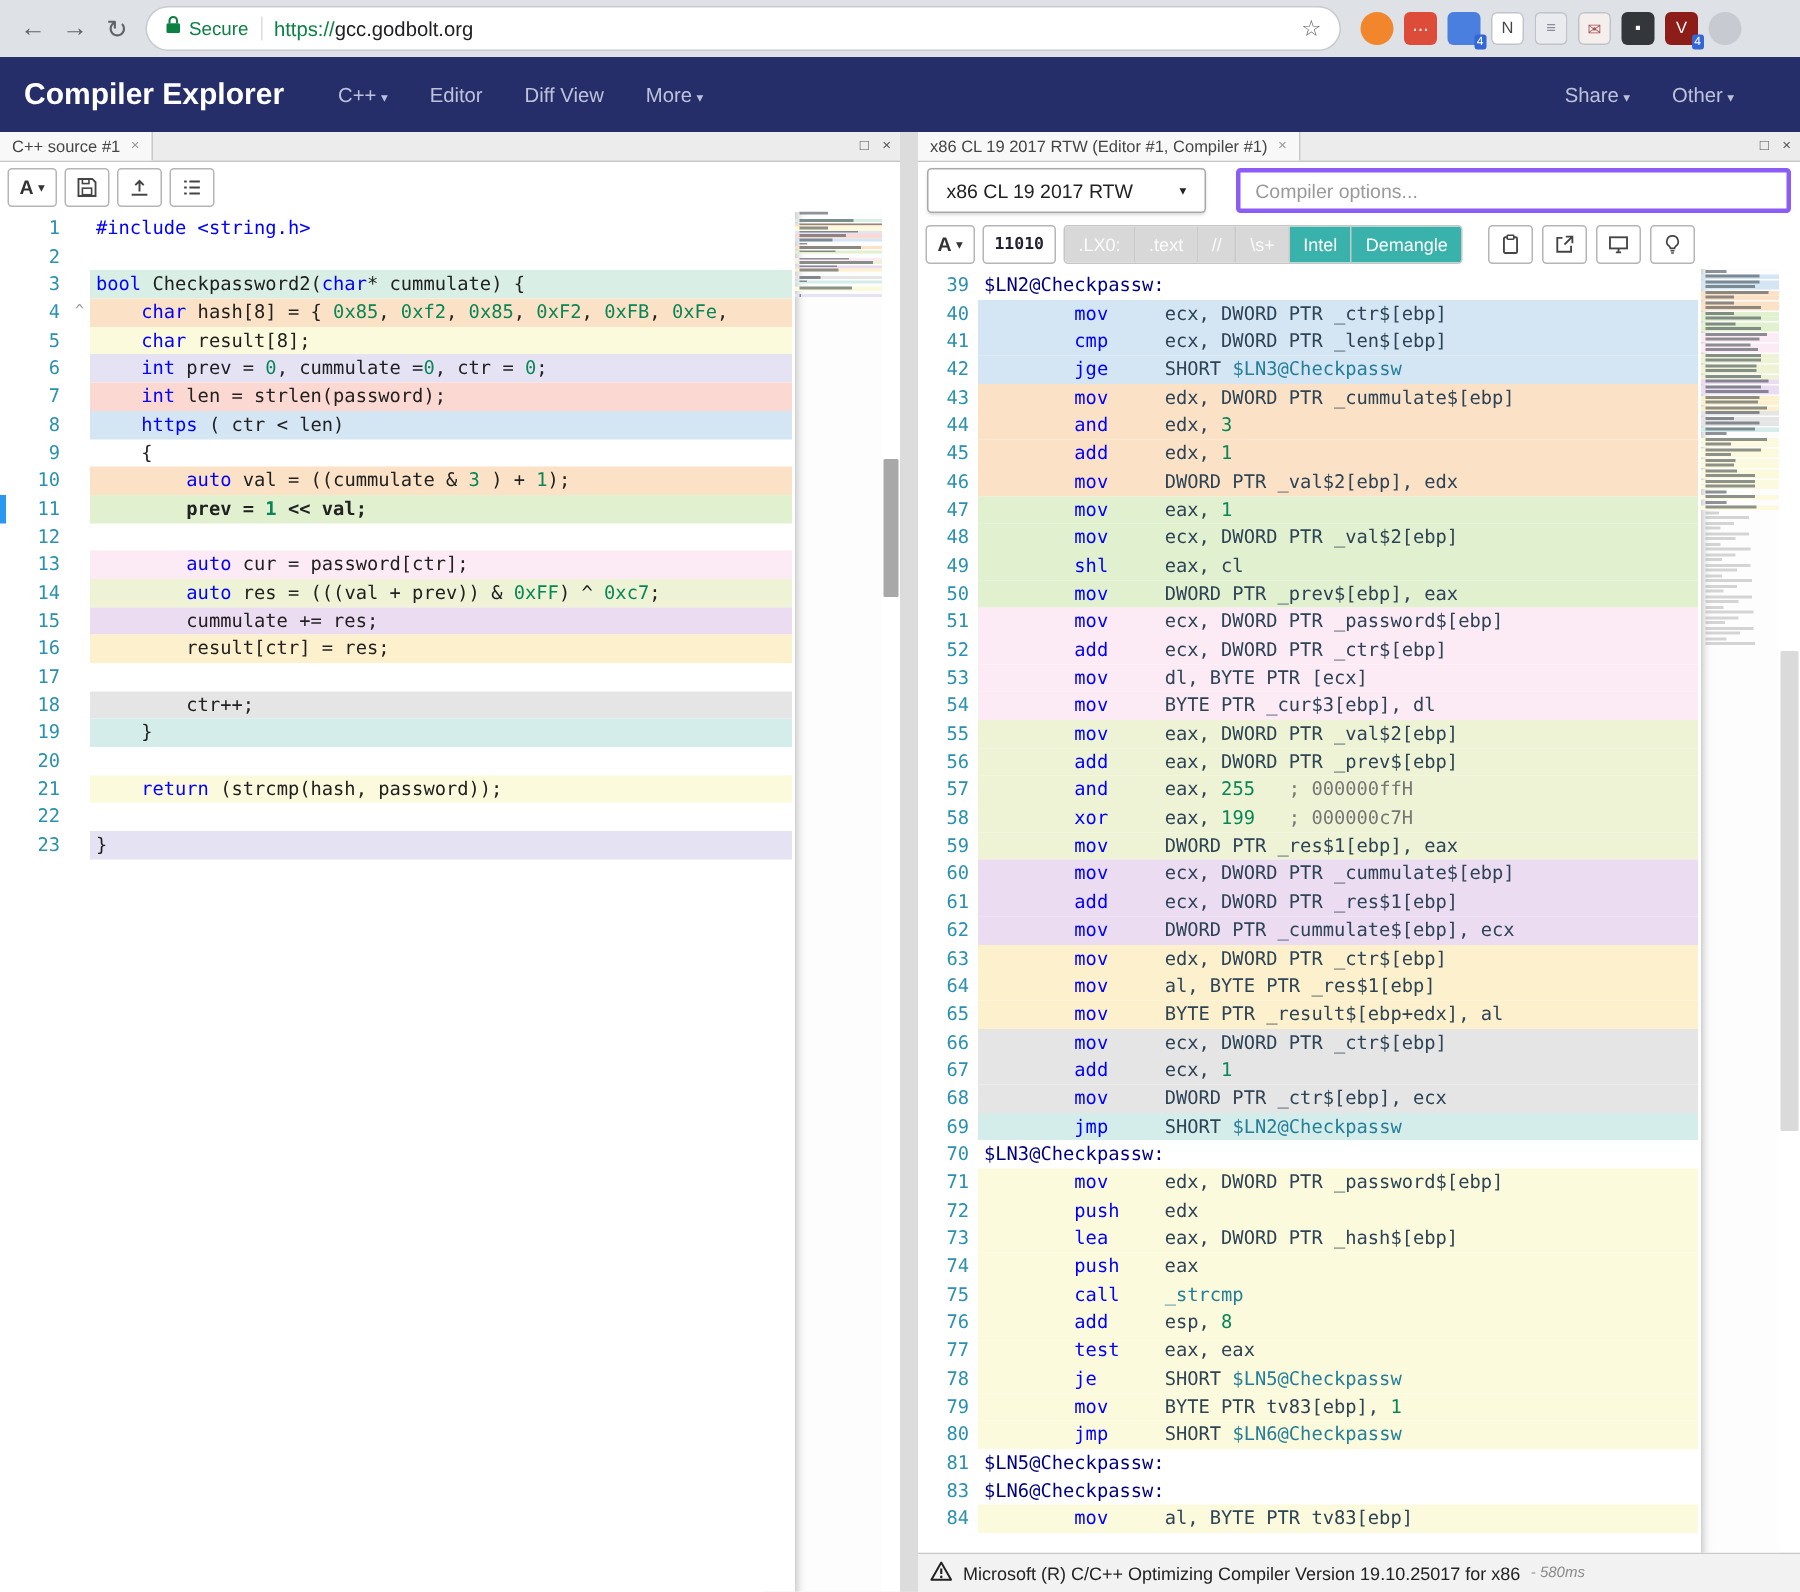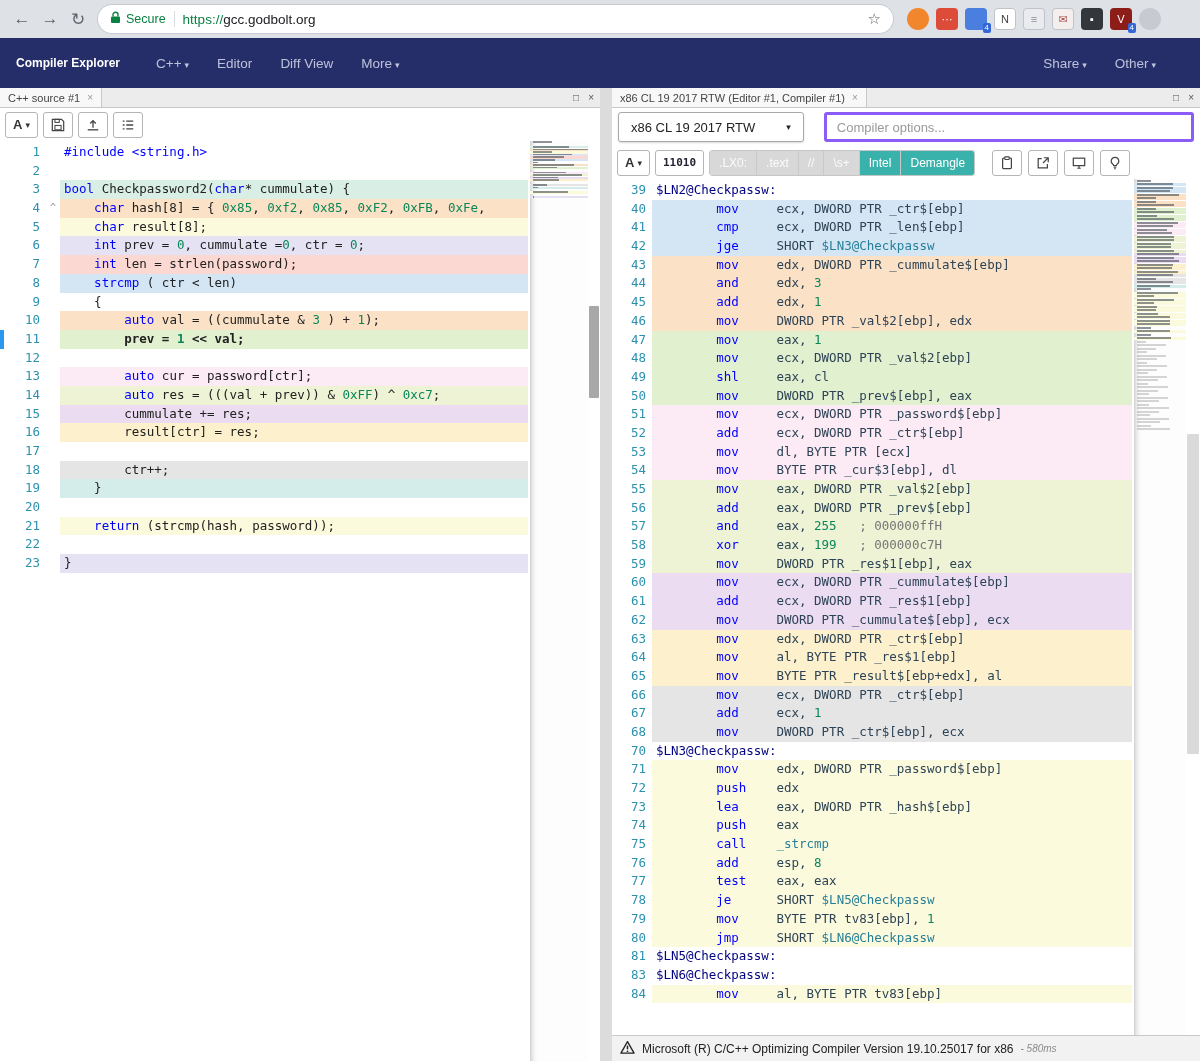--- a/index.html
+++ b/index.html
@@ -19,21 +19,21 @@
   .omni-star { margin-left:auto; color:#5f6368; font-size:15px; }
   .ext-area { display:flex; gap:7px; margin-left:14px; align-items:center; }
   .ext { width:22px; height:22px; border-radius:4px; position:relative; display:flex;
     align-items:center; justify-content:center; font-size:11px; flex:none; }
   .ext.circle { border-radius:50%; }
   .ext .badge { position:absolute; bottom:-3px; right:-4px; background:#3367d6; color:#fff;
     font-size:8px; line-height:10px; padding:0 2px; border-radius:2px; }
 
   
   .navbar { height:50px; background:#262e6a; display:flex; align-items:center; padding:0 16px; }
-  .brand { color:#fff; font-size:12px; font-weight:bold; margin-right:36px; }
+  .brand { color:#fff; font-size:20px; font-weight:bold; margin-right:36px; }
   .nav-item { color:#bdc2da; font-size:13.5px; margin-right:28px; white-space:nowrap; }
   .nav-right { margin-left:auto; display:flex; }
   .caret { font-size:9px; margin-left:3px; }
 
   
   .workspace { position:absolute; top:88px; left:0; right:0; bottom:0; display:flex; background:#dcdcdc; }
   .pane { background:#fff; display:flex; flex-direction:column; position:relative; }
   .pane-left { width:600px; }
   .splitter { width:12px; background:#dcdcdc; flex:none; }
   .pane-right { flex:1; }
@@ -233,21 +233,21 @@
     </div>
     <div class="editor">
       <div class="code-lines" id="src-code">
           <div class="row"><span class="ln">1</span><span class="fold"></span><span class="code"><span class="tk-k">#include &lt;string.h&gt;</span></span></div>
           <div class="row"><span class="ln">2</span><span class="fold"></span><span class="code"></span></div>
           <div class="row"><span class="ln">3</span><span class="fold"></span><span class="code bg-mint"><span class="tk-k">bool</span><span class="tk-p"> Checkpassword2(</span><span class="tk-k">char</span><span class="tk-p">* cummulate) {</span></span></div>
           <div class="row"><span class="ln">4</span><span class="fold">^</span><span class="code bg-orange"><span class="tk-p">    </span><span class="tk-k">char</span><span class="tk-p"> hash[8] = { </span><span class="tk-n">0x85</span><span class="tk-p">, </span><span class="tk-n">0xf2</span><span class="tk-p">, </span><span class="tk-n">0x85</span><span class="tk-p">, </span><span class="tk-n">0xF2</span><span class="tk-p">, </span><span class="tk-n">0xFB</span><span class="tk-p">, </span><span class="tk-n">0xFe</span><span class="tk-p">,</span></span></div>
           <div class="row"><span class="ln">5</span><span class="fold"></span><span class="code bg-pyellow"><span class="tk-p">    </span><span class="tk-k">char</span><span class="tk-p"> result[8];</span></span></div>
           <div class="row"><span class="ln">6</span><span class="fold"></span><span class="code bg-lav"><span class="tk-p">    </span><span class="tk-k">int</span><span class="tk-p"> prev = </span><span class="tk-n">0</span><span class="tk-p">, cummulate =</span><span class="tk-n">0</span><span class="tk-p">, ctr = </span><span class="tk-n">0</span><span class="tk-p">;</span></span></div>
           <div class="row"><span class="ln">7</span><span class="fold"></span><span class="code bg-salmon"><span class="tk-p">    </span><span class="tk-k">int</span><span class="tk-p"> len = strlen(password);</span></span></div>
-          <div class="row"><span class="ln">8</span><span class="fold"></span><span class="code bg-blue"><span class="tk-p">    </span><span class="tk-k">strcmp</span><span class="tk-p"> ( ctr &lt; len)</span></span></div>
+          <div class="row"><span class="ln">8</span><span class="fold"></span><span class="code bg-blue"><span class="tk-p">    </span><span class="tk-k">https</span><span class="tk-p"> ( ctr &lt; len)</span></span></div>
           <div class="row"><span class="ln">9</span><span class="fold"></span><span class="code"><span class="tk-p">    {</span></span></div>
           <div class="row"><span class="ln">10</span><span class="fold"></span><span class="code bg-orange"><span class="tk-p">        </span><span class="tk-k">auto</span><span class="tk-p"> val = ((cummulate &amp; </span><span class="tk-n">3</span><span class="tk-p"> ) + </span><span class="tk-n">1</span><span class="tk-p">);</span></span></div>
           <div class="row bold-row"><span class="ln mark">11</span><span class="fold"></span><span class="code bg-green"><span class="tk-p">        prev = </span><span class="tk-n">1</span><span class="tk-p"> &lt;&lt; val;</span></span></div>
           <div class="row"><span class="ln">12</span><span class="fold"></span><span class="code"></span></div>
           <div class="row"><span class="ln">13</span><span class="fold"></span><span class="code bg-pink"><span class="tk-p">        </span><span class="tk-k">auto</span><span class="tk-p"> cur = password[ctr];</span></span></div>
           <div class="row"><span class="ln">14</span><span class="fold"></span><span class="code bg-ygreen"><span class="tk-p">        </span><span class="tk-k">auto</span><span class="tk-p"> res = (((val + prev)) &amp; </span><span class="tk-n">0xFF</span><span class="tk-p">) ^ </span><span class="tk-n">0xc7</span><span class="tk-p">;</span></span></div>
           <div class="row"><span class="ln">15</span><span class="fold"></span><span class="code bg-purple"><span class="tk-p">        cummulate += res;</span></span></div>
           <div class="row"><span class="ln">16</span><span class="fold"></span><span class="code bg-cream"><span class="tk-p">        result[ctr] = res;</span></span></div>
           <div class="row"><span class="ln">17</span><span class="fold"></span><span class="code"></span></div>
           <div class="row"><span class="ln">18</span><span class="fold"></span><span class="code bg-yellow"><span class="tk-p">        ctr++;</span></span></div>
@@ -420,20 +420,21 @@
           <div class="row"><span class="ln">59</span><span class="code bg-ygreen"><span class="tk-o">        mov</span><span class="tk-r">     DWORD PTR _res$1[ebp], eax</span></span></div>
           <div class="row"><span class="ln">60</span><span class="code bg-purple"><span class="tk-o">        mov</span><span class="tk-r">     ecx, DWORD PTR _cummulate$[ebp]</span></span></div>
           <div class="row"><span class="ln">61</span><span class="code bg-purple"><span class="tk-o">        add</span><span class="tk-r">     ecx, DWORD PTR _res$1[ebp]</span></span></div>
           <div class="row"><span class="ln">62</span><span class="code bg-purple"><span class="tk-o">        mov</span><span class="tk-r">     DWORD PTR _cummulate$[ebp], ecx</span></span></div>
           <div class="row"><span class="ln">63</span><span class="code bg-cream"><span class="tk-o">        mov</span><span class="tk-r">     edx, DWORD PTR _ctr$[ebp]</span></span></div>
           <div class="row"><span class="ln">64</span><span class="code bg-cream"><span class="tk-o">        mov</span><span class="tk-r">     al, BYTE PTR _res$1[ebp]</span></span></div>
           <div class="row"><span class="ln">65</span><span class="code bg-cream"><span class="tk-o">        mov</span><span class="tk-r">     BYTE PTR _result$[ebp+edx], al</span></span></div>
           <div class="row"><span class="ln">66</span><span class="code bg-yellow"><span class="tk-o">        mov</span><span class="tk-r">     ecx, DWORD PTR _ctr$[ebp]</span></span></div>
           <div class="row"><span class="ln">67</span><span class="code bg-yellow"><span class="tk-o">        add</span><span class="tk-r">     ecx, </span><span class="tk-n">1</span></span></div>
           <div class="row"><span class="ln">68</span><span class="code bg-yellow"><span class="tk-o">        mov</span><span class="tk-r">     DWORD PTR _ctr$[ebp], ecx</span></span></div>
+          <div class="row"><span class="ln">69</span><span class="code bg-teal"><span class="tk-o">        jmp</span><span class="tk-r">     SHORT </span><span class="tk-lr">$LN2@Checkpassw</span></span></div>
           <div class="row"><span class="ln">70</span><span class="code"><span class="tk-l">$LN3@Checkpassw:</span></span></div>
           <div class="row"><span class="ln">71</span><span class="code bg-pyellow"><span class="tk-o">        mov</span><span class="tk-r">     edx, DWORD PTR _password$[ebp]</span></span></div>
           <div class="row"><span class="ln">72</span><span class="code bg-pyellow"><span class="tk-o">        push</span><span class="tk-r">    edx</span></span></div>
           <div class="row"><span class="ln">73</span><span class="code bg-pyellow"><span class="tk-o">        lea</span><span class="tk-r">     eax, DWORD PTR _hash$[ebp]</span></span></div>
           <div class="row"><span class="ln">74</span><span class="code bg-pyellow"><span class="tk-o">        push</span><span class="tk-r">    eax</span></span></div>
           <div class="row"><span class="ln">75</span><span class="code bg-pyellow"><span class="tk-o">        call</span><span class="tk-r">    </span><span class="tk-lr">_strcmp</span></span></div>
           <div class="row"><span class="ln">76</span><span class="code bg-pyellow"><span class="tk-o">        add</span><span class="tk-r">     esp, </span><span class="tk-n">8</span></span></div>
           <div class="row"><span class="ln">77</span><span class="code bg-pyellow"><span class="tk-o">        test</span><span class="tk-r">    eax, eax</span></span></div>
           <div class="row"><span class="ln">78</span><span class="code bg-pyellow"><span class="tk-o">        je</span><span class="tk-r">      SHORT </span><span class="tk-lr">$LN5@Checkpassw</span></span></div>
           <div class="row"><span class="ln">79</span><span class="code bg-pyellow"><span class="tk-o">        mov</span><span class="tk-r">     BYTE PTR tv83[ebp], </span><span class="tk-n">1</span></span></div>

